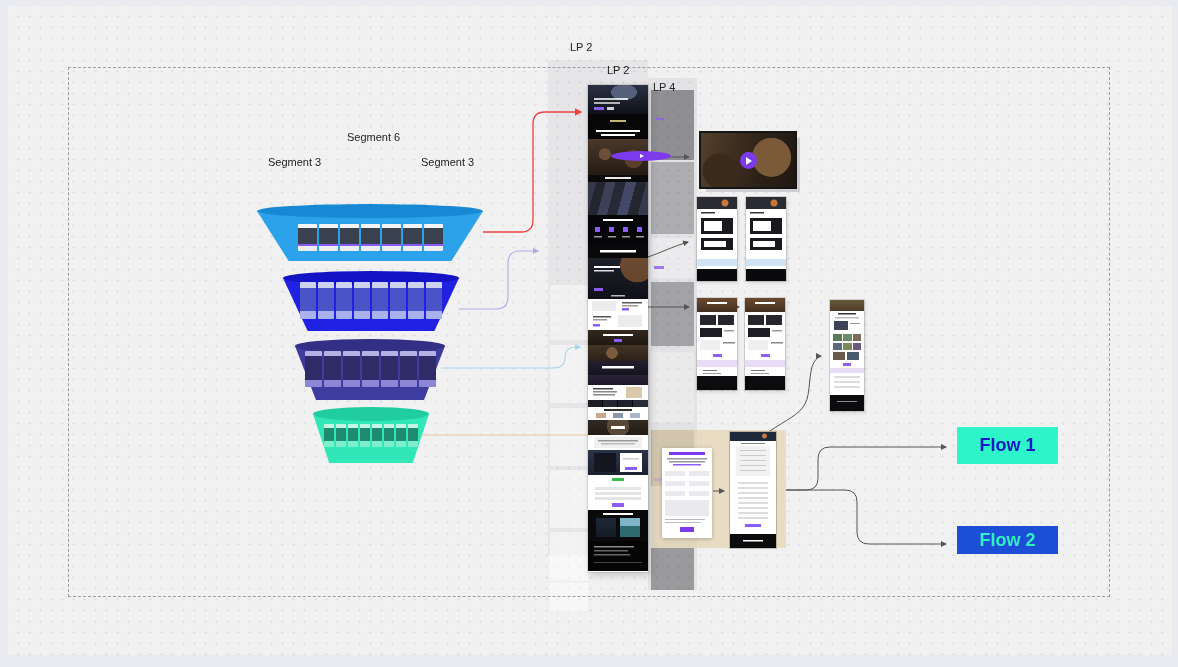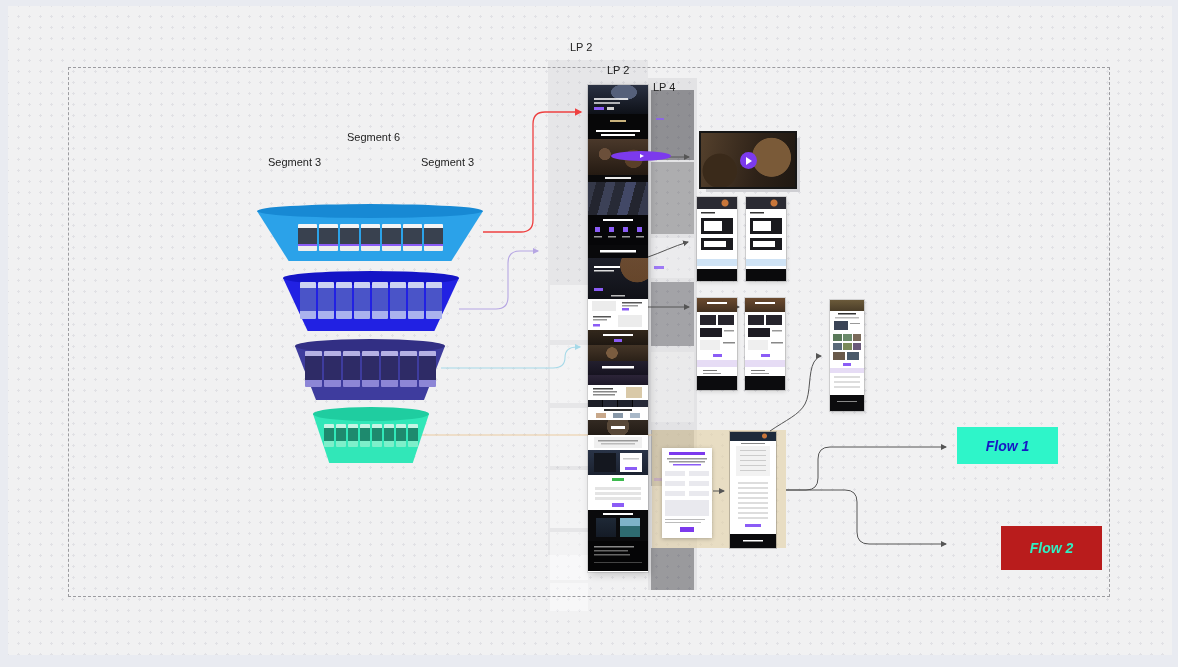--- a/index.html
+++ b/index.html
@@ -215,21 +215,21 @@
     linear-gradient(#ddd 0 0) 8px 65px/30px 2px no-repeat,
     linear-gradient(#ddd 0 0) 8px 70px/30px 2px no-repeat,
     linear-gradient(#ddd 0 0) 8px 75px/30px 2px no-repeat,
     linear-gradient(#ddd 0 0) 8px 80px/30px 2px no-repeat,
     linear-gradient(#ddd 0 0) 8px 85px/30px 2px no-repeat,
     linear-gradient(#8b5cf6 0 0) 50% 92px/16px 3px no-repeat,
     linear-gradient(#fff 0 0) 50% 108px/20px 1.5px no-repeat,
     linear-gradient(#0b0b0d 0 0) 0 102px/100% 14px no-repeat,#fff;}
   
   .flow-box{position:absolute;width:101px;display:flex;align-items:center;justify-content:center;z-index:5;}
-  .flow-box span{font-size:14px;font-weight:700;font-style:italic;}
+  .flow-box span{font-size:18px;font-weight:700;}
   
   svg.connectors{position:absolute;left:0;top:0;z-index:4;pointer-events:none;}
 </style>
 </head>
 <body>
 
 <div class="stage">
   <div class="canvas"></div>
 
   <div class="ghost ghost-lp2">
@@ -387,16 +387,16 @@
     <path d="M737,307 H739" fill="none" stroke="#555555" stroke-width="1" marker-end="url(#arrD)"></path>
     <path d="M770,431 C786,420 799,415 805,404 C811,393 808,373 814,362 Q818,356 821,356" fill="none" stroke="#555555" stroke-width="1" marker-end="url(#arrD)"></path>
     <path d="M713,491 H724" fill="none" stroke="#555555" stroke-width="1" marker-end="url(#arrD)"></path>
     <path d="M786,490 H806 Q818,490 818,478 V459 Q818,447 830,447 H946" fill="none" stroke="#555555" stroke-width="1" marker-end="url(#arrD)"></path>
     <path d="M786,490 H845 Q857,490 857,502 V532 Q857,544 869,544 H946" fill="none" stroke="#555555" stroke-width="1" marker-end="url(#arrD)"></path>
   </svg>
 
   <div class="flow-box" style="left: 957px; top: 427px; height: 37px; background-color: rgb(46, 245, 201);">
     <span style="color: rgb(23, 23, 196);">Flow 1</span>
   </div>
-  <div class="flow-box" style="left: 1001px; top: 526px; height: 44px; background-color: #b91c1c;">
+  <div class="flow-box" style="left: 957px; top: 526px; height: 28px; background-color: #1d4ed8;">
     <span style="color: rgb(48, 239, 195);">Flow 2</span>
   </div>
 </div>
 
 </body></html>

